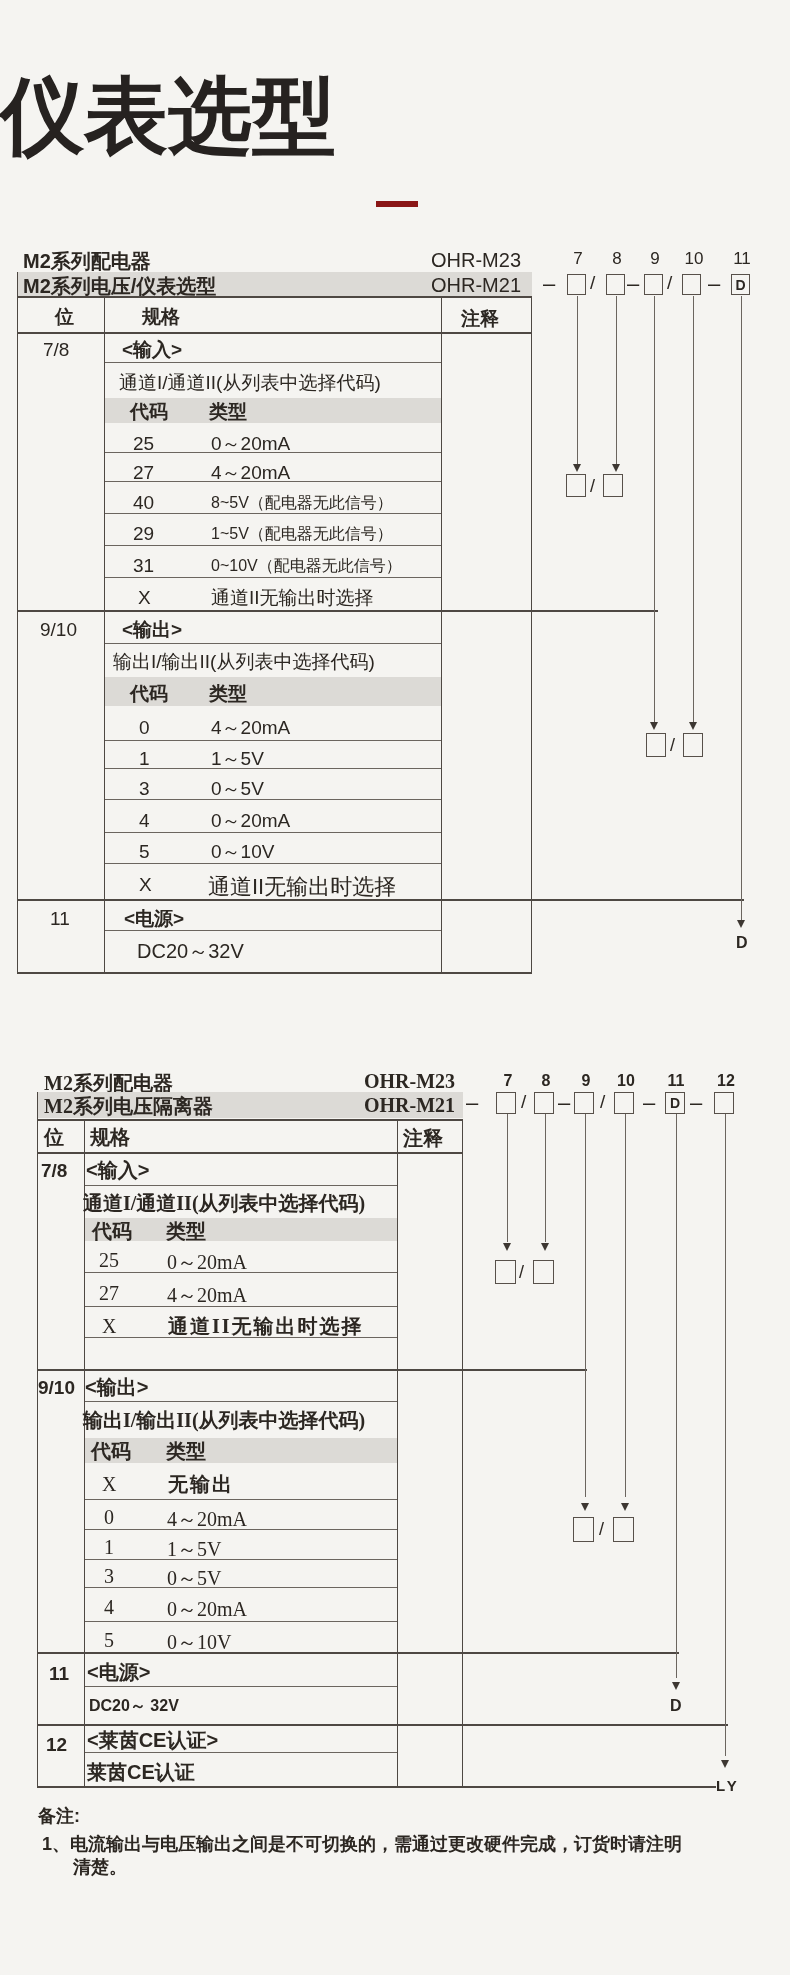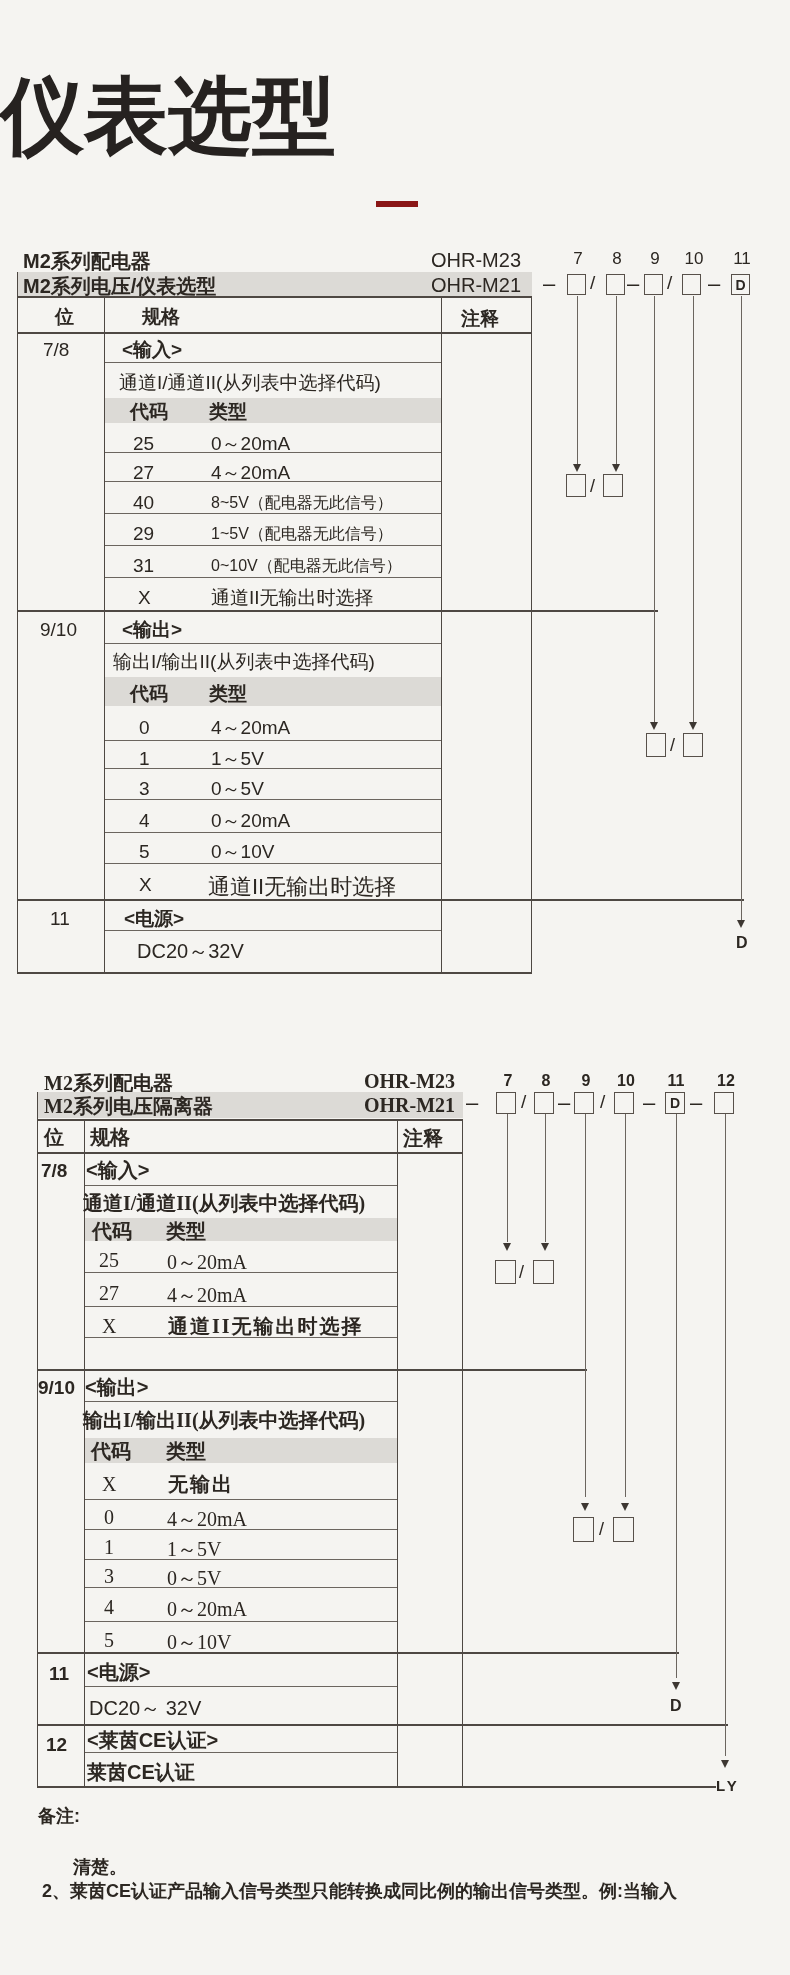--- a/index.html
+++ b/index.html
@@ -217,21 +217,21 @@
   <div class="t serif" style="left:167px;top:1538px;font-size:20px">1～5V</div>
   <div class="t serif" style="left:104px;top:1565px;font-size:20px">3</div>
   <div class="t serif" style="left:167px;top:1567px;font-size:20px">0～5V</div>
   <div class="t serif" style="left:104px;top:1596px;font-size:20px">4</div>
   <div class="t serif" style="left:167px;top:1598px;font-size:20px">0～20mA</div>
   <div class="t serif" style="left:104px;top:1629px;font-size:20px">5</div>
   <div class="t serif" style="left:167px;top:1631px;font-size:20px">0～10V</div>
 
   <div class="t sb" style="left:49px;top:1663px;font-size:19px">11</div>
   <div class="t b" style="left:87px;top:1661px;font-size:20px">&lt;电源&gt;</div>
-  <div class="t" style="left:89px;top:1697px;font-size:20px;font-weight:400">DC20～ 32V</div>
+  <div class="t" style="left:89px;top:1697px;font-size:16px;font-weight:700">DC20～ 32V</div>
   <div class="t sb" style="left:46px;top:1734px;font-size:19px">12</div>
   <div class="t b" style="left:87px;top:1729px;font-size:20px">&lt;莱茵CE认证&gt;</div>
   <div class="t b" style="left:87px;top:1761px;font-size:20px">莱茵CE认证</div>
 
   <div class="l" style="left:507px;top:1114px;width:1px;height:128px"></div>
   <div class="l" style="left:545px;top:1114px;width:1px;height:128px"></div>
   <div class="arr" style="left:503px;top:1243px"></div>
   <div class="arr" style="left:541px;top:1243px"></div>
   <div class="cb" style="left:495px;top:1260px;width:21px;height:24px"></div>
   <div class="t" style="left:519px;top:1262px;font-size:18px">/</div>
@@ -244,16 +244,16 @@
   <div class="t" style="left:599px;top:1519px;font-size:18px">/</div>
   <div class="cb" style="left:613px;top:1517px;width:21px;height:25px"></div>
   <div class="l" style="left:676px;top:1114px;width:1px;height:564px"></div>
   <div class="arr" style="left:672px;top:1682px"></div>
   <div class="t sb" style="left:670px;top:1697px;font-size:16px">D</div>
   <div class="l" style="left:725px;top:1114px;width:1px;height:642px"></div>
   <div class="arr" style="left:721px;top:1760px"></div>
   <div class="t sb" style="left:716px;top:1777px;font-size:15px;letter-spacing:3px">LY</div>
 
   <div class="t b" style="left:38px;top:1806px;font-size:18px">备注:</div>
+  <div class="t b" style="left:42px;top:1834px;font-size:18px">1、电流输出与电压输出之间是不可切换的，需通过更改硬件完成，订货时请注明</div>
   <div class="t b" style="left:73px;top:1857px;font-size:18px">清楚。</div>
-  <div class="t b" style="left:42px;top:1881px;font-size:18px">2、莱茵CE认证产品输入信号类型只能转换成同比例的输出信号类型。例:当输入</div>
 
 </div>
 
 </body></html>

